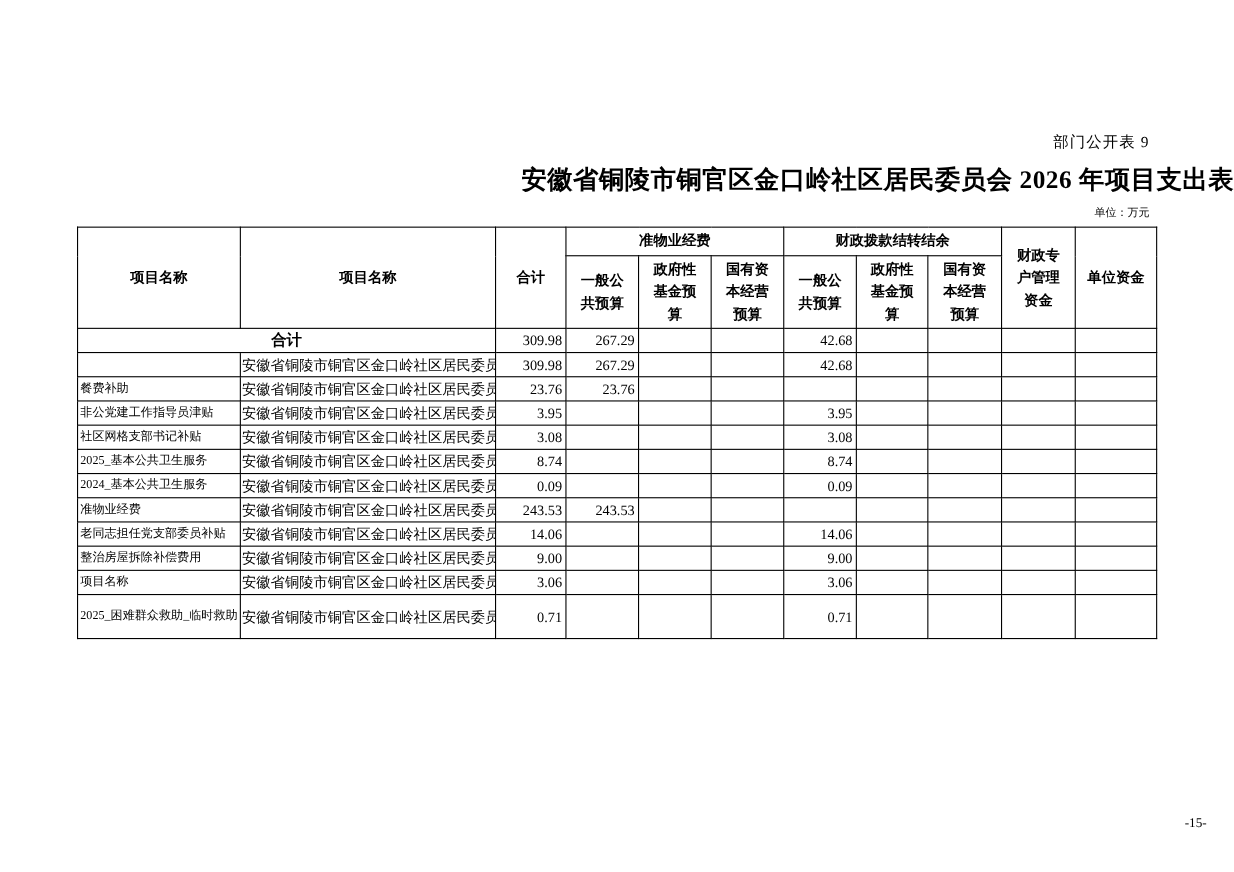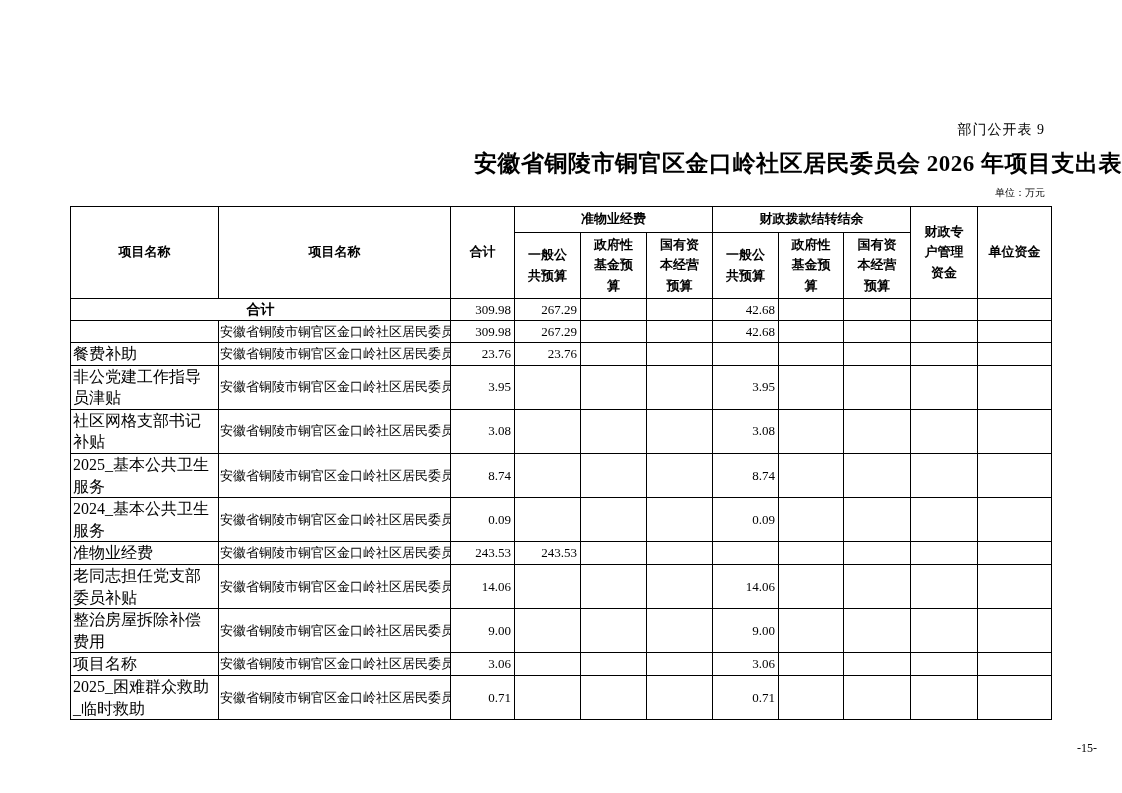--- a/index.html
+++ b/index.html
@@ -39,21 +39,21 @@
   .budget th {
     font-weight: bold; font-size: 13px; text-align: center;
     line-height: 1.55;
   }
   .pre { white-space: pre-line; }
   tr.hdr-top { height: 26px; }
   tr.hdr-bottom { height: 66px; margin-top: 40px; }
   tbody tr { height: 22px; }
   tbody tr.row-tall { height: 40px; margin-left: 23px; }
   td.name {
-    font-size: 16px; text-align: left; padding: 0 2px;
+    font-size: 11px; text-align: left; padding: 0 2px;
     line-height: 1.35;
   }
   td.unit {
     font-size: 13px; text-align: left; padding-left: 1px;
     white-space: nowrap;
   }
   td.num {
     font-size: 13px; text-align: right; padding-right: 3px;
   }
   td.total-label {

